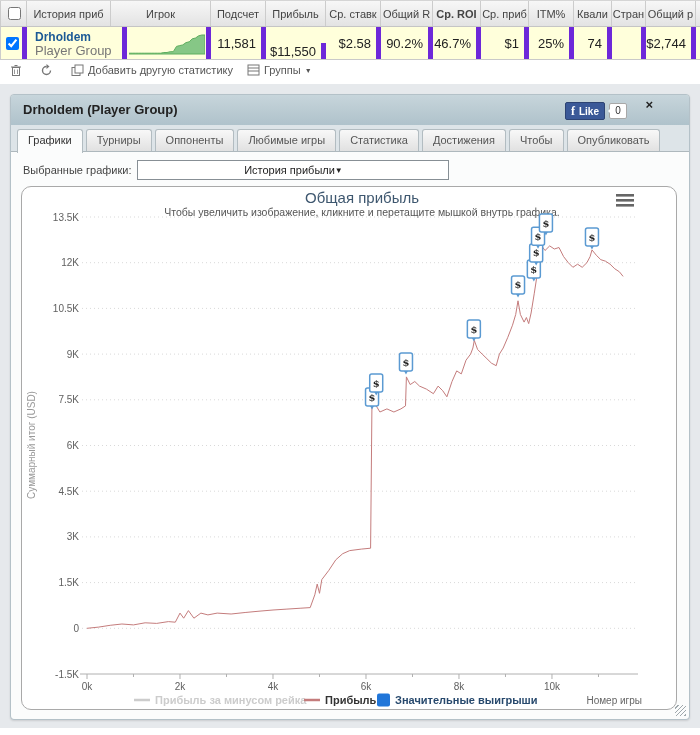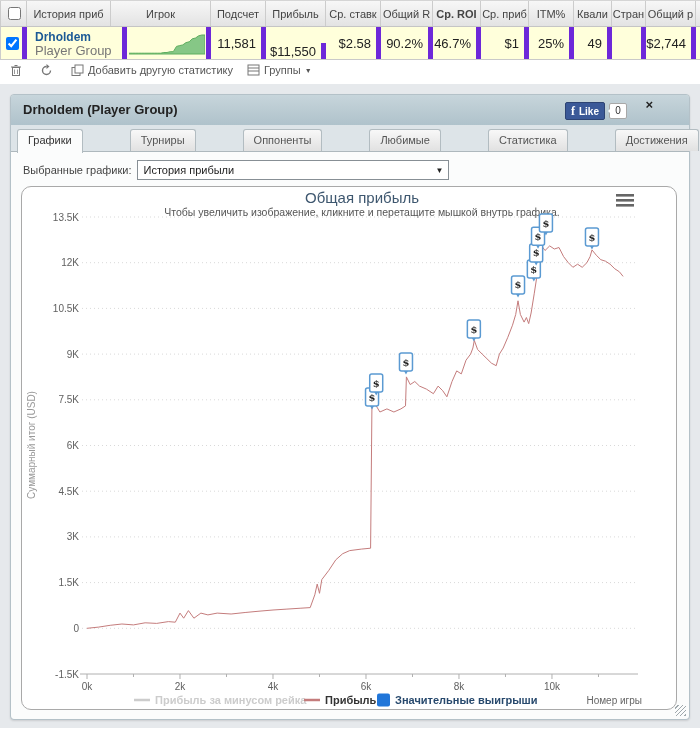--- a/index.html
+++ b/index.html
@@ -38,32 +38,32 @@
             border-radius:2px;color:#fff;font-size:10px;font-weight:bold;display:flex;align-items:center;
             padding:0 5px;cursor:pointer;}
   .like-f{font-family:"Liberation Serif",serif;font-weight:bold;font-size:12px;margin-right:4px;}
   .like-count{position:absolute;right:62px;top:8px;width:16px;height:14px;background:#fff;border:1px solid #a8a8a8;
               border-radius:2px;font-size:10px;color:#333;text-align:center;line-height:14px;}
   .like-count::before{content:"";position:absolute;left:-5px;top:4px;border:3px solid transparent;
                       border-right:3px solid #fff;width:0;height:0;}
   .p-close{position:absolute;right:36px;top:3px;font-size:13px;font-weight:bold;color:#222;cursor:pointer;line-height:13px;}
 
   
-  .tabs{display:flex;padding:4px 0 0 6px;height:22px;gap:44px;}
+  .tabs{display:flex;padding:4px 0 0 6px;height:22px;}
   .tab{font-size:11px;color:#555;background:linear-gradient(#f8f8f8,#e1e1e1);border:1px solid #b2bcc1;
        border-bottom:none;border-radius:3px 3px 0 0;padding:0 10px;line-height:21px;margin-right:3px;
        cursor:pointer;position:relative;}
   .tab.active{background:#fbfcfc;color:#333;height:23px;z-index:3;}
 
   
   .p-body{position:absolute;left:0;top:56px;right:0;bottom:0;background:#fbfcfc;
           border-top:1px solid #aeb8bd;border-radius:0 0 4px 4px;}
   .sel-row{display:flex;align-items:center;padding:8px 0 6px 12px;font-size:11px;color:#444;}
   .select{width:312px;height:20px;box-sizing:border-box;border:1px solid #878f95;background:#fff;margin-left:6px;
-          font-size:11px;color:#222;display:flex;align-items:center;justify-content:space-between;
+          font-size:11px;color:#222;display:flex;align-items:center;justify-content:center;
           padding:0 5px;cursor:pointer;}
   .sel-caret{font-size:8px;color:#222;}
   .chart-box{position:relative;margin-left:10px;width:654px;height:522px;box-sizing:content-box;
              border:1px solid #a9a9a9;border-radius:10px;background:#fff;overflow:hidden;}
   .chart-box svg{position:absolute;left:0;top:0;}
   .resize-handle{position:absolute;right:3px;bottom:3px;width:11px;height:11px;
                  background:repeating-linear-gradient(135deg,transparent 0 2px,#9fa8ad 2px 3px);}
 </style>
 </head>
 <body>
@@ -99,21 +99,21 @@
           <polygon points="0,23 0.0,22.2 3.2,22.2 6.3,22.2 9.5,22.2 12.7,22.2 15.8,22.2 19.0,22.2 22.2,22.2 25.3,22.2 28.5,22.2 31.7,22.2 34.8,21.5 38.0,21.5 41.2,20.7 44.3,20.7 47.5,15.4 50.7,14.6 53.8,13.9 57.0,11.6 60.2,10.8 63.3,7.8 66.5,7.0 69.7,4.8 72.8,4.0 76.0,4.0 76,23" fill="#86c786" stroke="#5fae5f" stroke-width="1"></polygon>
         </svg>
       </div>
       <div class="cell num" style="width: 55px;">11,581</div>
       <div class="cell num" style="width: 60px; margin-top: 16px;">$11,550</div>
       <div class="cell num" style="width: 55px;">$2.58</div>
       <div class="cell num" style="width: 52px;">90.2%</div>
       <div class="cell num" style="width: 48px;">46.7%</div>
       <div class="cell num" style="width: 48px;">$1</div>
       <div class="cell num" style="width: 45px;">25%</div>
-      <div class="cell num" style="width: 38px;">49</div>
+      <div class="cell num" style="width: 38px;">74</div>
       <div class="cell num" style="width: 34px;"></div>
       <div class="cell num" style="width: 50px;">$2,744</div>
       <div class="cell" style="width: 16px; border: none;"></div>
     </div>
 </div>
 
 <div class="toolbar">
   <span class="tool-item">
     <svg width="12" height="13" viewBox="0 0 12 13">
       <rect x="2.5" y="3.5" width="7" height="8" fill="none" stroke="#777"></rect>

